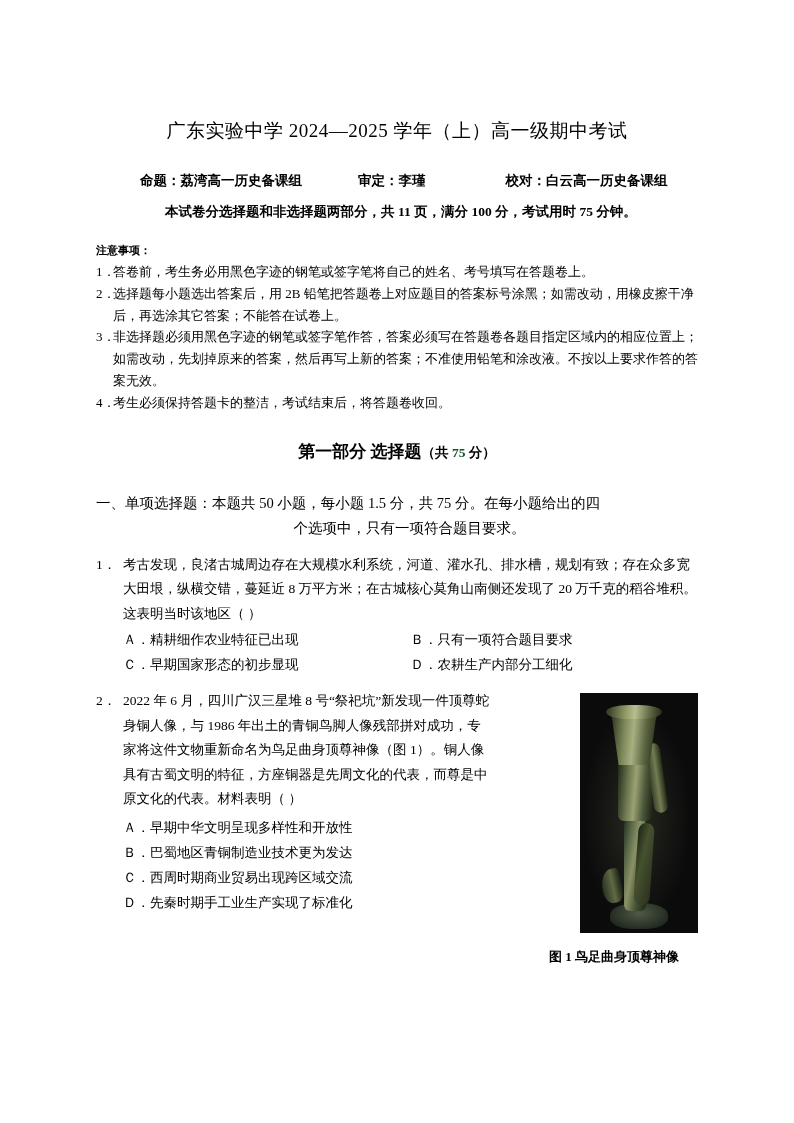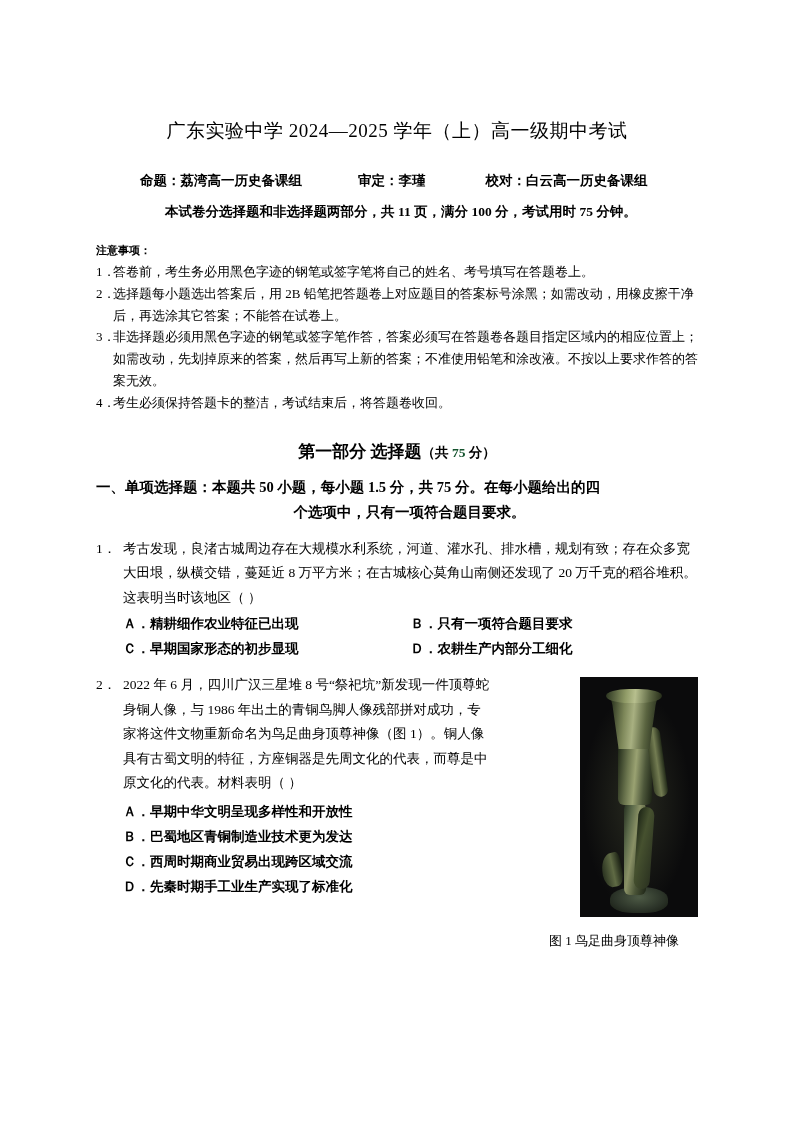--- a/index.html
+++ b/index.html
@@ -39,21 +39,21 @@
   }
   .credits {
     margin-top: 28px;
     font-size: 13.5px;
     font-weight: bold;
     display: flex;
     padding-left: 44px;
   }
   .credits .c1 { }
   .credits .c2 { margin-left: 56px; }
-  .credits .c3 { margin-left: 60px; }
+  .credits .c3 { margin-left: 80px; }
   .exam-info {
     margin-top: 13px;
     font-size: 13.5px;
     font-weight: bold;
     text-align: center;
     padding-left: 8px;
   }
   .notice-title {
     margin-top: 22px;
     font-size: 11px;
@@ -82,23 +82,23 @@
     font-weight: bold;
   }
   .part-title .small {
     font-size: 13.5px;
     font-weight: bold;
   }
   .part-title .red {
     color: #14532d;
   }
   .section-head {
-    margin-top: 12px;
+    margin-top: 28px;
     font-size: 14.5px;
-    font-weight: bold;
+    font-weight: normal;
     line-height: 1.75;
   }
   .section-head .indent2 {
     display: block;
     padding-left: 25px;
     text-align: center;
   }
   .q {
     margin-top: 11px;
     font-size: 13.5px;
@@ -115,21 +115,20 @@
   }
   .opts-2col {
     display: flex;
     margin-top: 2px;
   }
   .opts-2col .col {
     width: 50%;
   }
   .opt {
     line-height: 1.85;
-    font-weight: bold;
   }
   .q2-wrap {
     position: relative;
   }
   .q2-text {
     width: 368px;
   }
   .q2-opts {
     margin-top: 4px;
   }
@@ -142,21 +141,21 @@
     background: #0b0b0c;
     overflow: hidden;
   }
   .fig-cap {
     position: absolute;
     right: 4px;
     top: 256px;
     width: 160px;
     text-align: center;
     font-size: 13px;
-    font-weight: normal;
+    font-weight: bold;
   }
   
   .st-base {
     position: absolute;
     left: 30px; bottom: 4px;
     width: 58px; height: 26px;
     background: radial-gradient(ellipse at 50% 40%, #4d5a45 0%, #2b3328 60%, #14180f 100%);
     border-radius: 45% 45% 40% 40%;
   }
   .st-leg {

